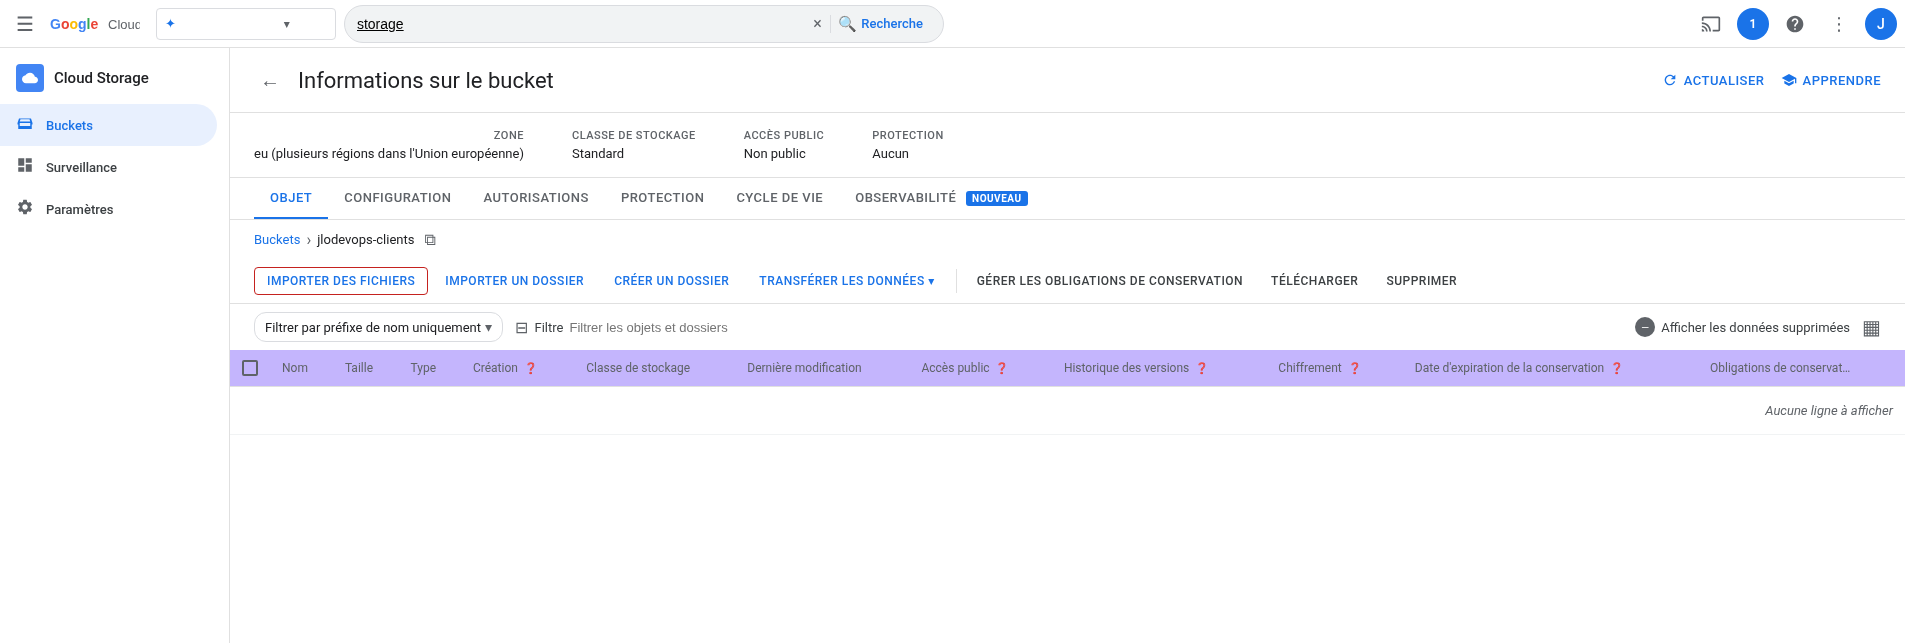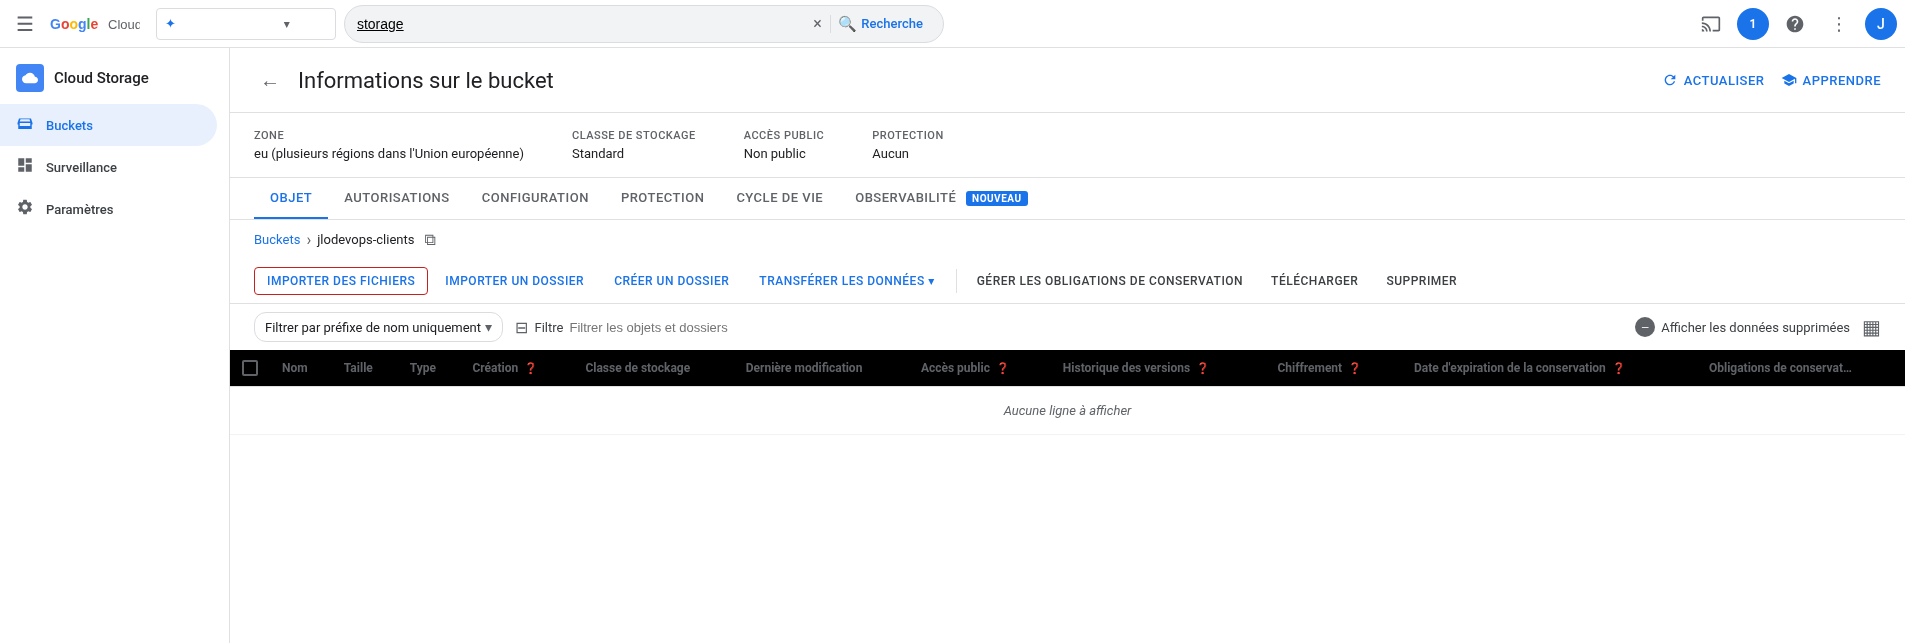--- a/index.html
+++ b/index.html
@@ -43,21 +43,21 @@
     
     .page-header { display: flex; align-items: center; padding: 16px 24px; gap: 12px; border-bottom: 1px solid #e0e0e0; }
     .back-btn { color: #5f6368; cursor: pointer; font-size: 20px; display: flex; align-items: center; justify-content: center; width: 32px; height: 32px; border-radius: 50%; }
     .page-title { font-size: 22px; font-weight: 400; color: #202124; flex: 1; }
     .page-actions { display: flex; align-items: center; gap: 16px; }
     .action-btn { display: flex; align-items: center; gap: 6px; color: #1a73e8; font-size: 13px; font-weight: 500; cursor: pointer; text-transform: uppercase; letter-spacing: 0.5px; }
 
     
     .bucket-info { display: flex; gap: 48px; padding: 16px 24px; border-bottom: 1px solid #e0e0e0; }
     .info-group { display: flex; flex-direction: column; gap: 4px; }
-    .info-label { font-size: 11px; color: #5f6368; font-weight: 500; text-transform: uppercase; letter-spacing: 0.5px; }
+    .info-label { font-size: 11px; color: #5f6368; font-weight: 500; text-transform: uppercase; letter-spacing: 0.5px; text-align: right; }
     .info-value { font-size: 13px; color: #202124; }
 
     
     .tabs { display: flex; border-bottom: 1px solid #e0e0e0; padding: 0 24px; }
     .tab { padding: 12px 16px; font-size: 13px; font-weight: 500; color: #5f6368; cursor: pointer; border-bottom: 2px solid transparent; text-transform: uppercase; letter-spacing: 0.5px; white-space: nowrap; }
     .tab.active { color: #1a73e8; border-bottom-color: #1a73e8; }
     .tab-badge { background: #1a73e8; color: #fff; font-size: 10px; font-weight: 700; padding: 2px 6px; border-radius: 3px; margin-left: 6px; vertical-align: middle; }
 
     
     .breadcrumb { display: flex; align-items: center; gap: 6px; padding: 10px 24px; font-size: 13px; }
@@ -81,24 +81,24 @@
     .filter-icon { color: #5f6368; font-size: 16px; }
     .filter-input { border: none; outline: none; font-size: 13px; color: #5f6368; min-width: 200px; background: transparent; }
     .filter-right { margin-left: auto; display: flex; align-items: center; gap: 12px; }
     .toggle-deleted { display: flex; align-items: center; gap: 6px; font-size: 13px; color: #3c4043; cursor: pointer; }
     .toggle-circle { width: 20px; height: 20px; border-radius: 50%; background: #5f6368; display: flex; align-items: center; justify-content: center; color: #fff; font-size: 10px; }
     .density-btn { color: #5f6368; cursor: pointer; font-size: 20px; }
 
     
     .table-container { flex: 1; overflow: auto; }
     .data-table { width: 100%; border-collapse: collapse; }
-    .data-table th { padding: 10px 12px; font-size: 12px; font-weight: 700; color: #5f6368; text-align: left; border-bottom: 1px solid #e0e0e0; white-space: nowrap; background: #000000; }
+    .data-table th { padding: 10px 12px; font-size: 12px; font-weight: 400; color: #5f6368; text-align: left; border-bottom: 1px solid #e0e0e0; white-space: nowrap; background: #c4b5fd; }
     .data-table td { padding: 10px 12px; font-size: 13px; color: #202124; border-bottom: 1px solid #f1f3f4; }
     .data-table .checkbox-col { width: 40px; }
-    .empty-row td { color: #5f6368; font-style: italic; text-align: center; padding: 16px 12px; }
+    .empty-row td { color: #5f6368; font-style: italic; text-align: right; padding: 16px 12px; }
     .help-icon { display: inline-flex; align-items: center; justify-content: center; width: 16px; height: 16px; border-radius: 50%; color: #5f6368; font-size: 11px; cursor: pointer; margin-left: 2px; }
 
     .checkbox { width: 16px; height: 16px; border: 2px solid #5f6368; border-radius: 2px; cursor: pointer; }
   </style>
 </head>
 <body>
 
 <div class="topbar">
   <span class="topbar-menu-icon">☰</span>
 
@@ -218,22 +218,22 @@
         <span class="info-value">Non public</span>
       </div>
       <div class="info-group">
         <span class="info-label">Protection</span>
         <span class="info-value">Aucun</span>
       </div>
     </div>
 
     <div class="tabs">
       <div class="tab active">OBJET</div>
+      <div class="tab">CONFIGURATION</div>
       <div class="tab">AUTORISATIONS</div>
-      <div class="tab">CONFIGURATION</div>
       <div class="tab">PROTECTION</div>
       <div class="tab">CYCLE DE VIE</div>
       <div class="tab">
         <span>OBSERVABILITÉ</span>
         <span class="tab-badge">NOUVEAU</span>
       </div>
     </div>
 
     <div class="breadcrumb">
       <span class="breadcrumb-link">Buckets</span>

